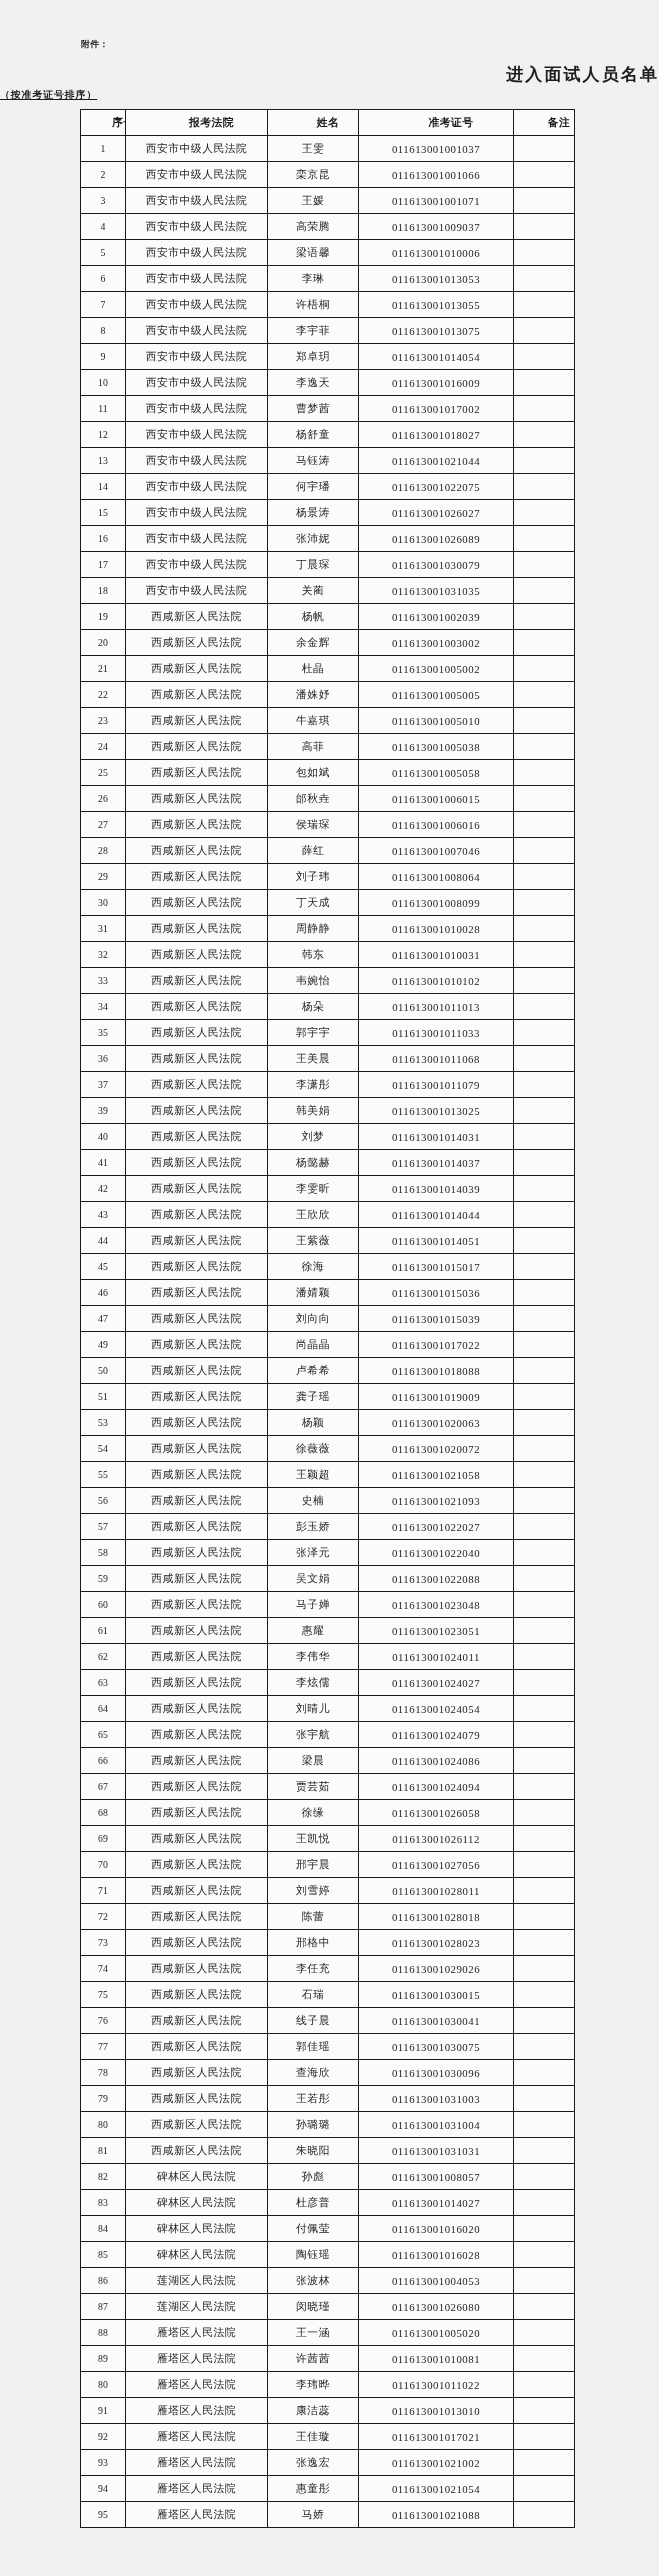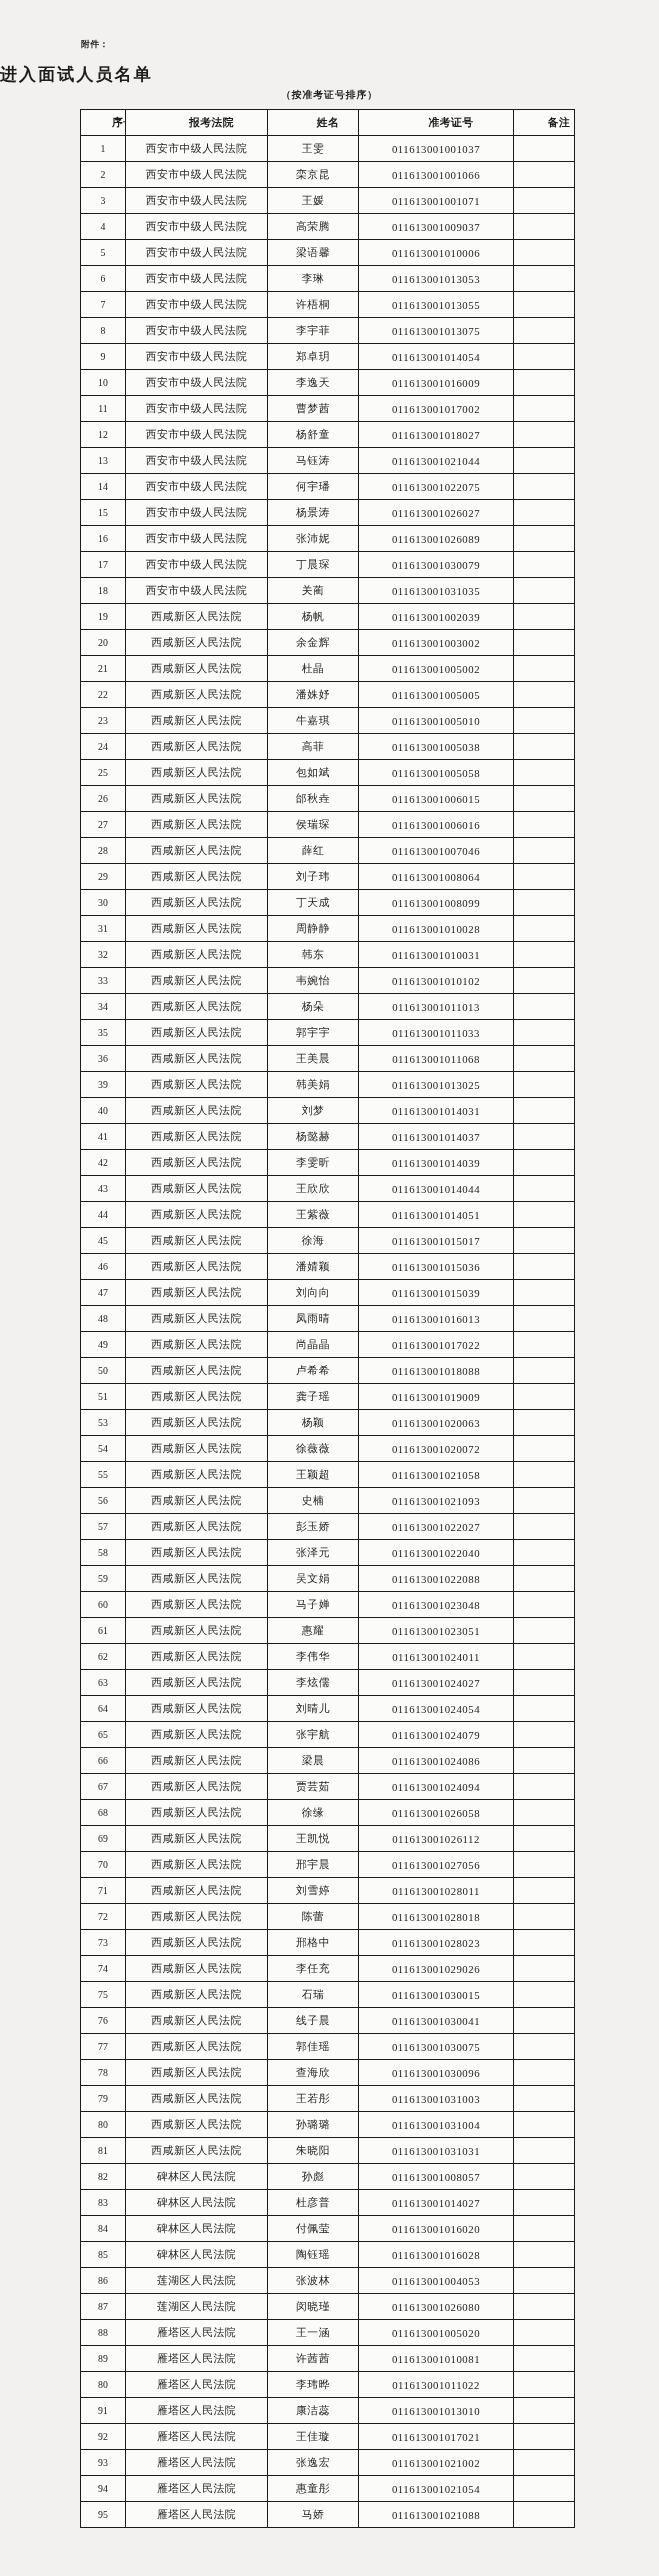--- a/index.html
+++ b/index.html
@@ -18,33 +18,33 @@
     top: 39px;
     font-size: 8.8px;
     font-weight: bold;
     letter-spacing: 0.5px;
     text-align: right;
   }
   .doc-title {
     position: absolute;
     left: 0; right: 0;
     top: 63px;
-    text-align: left;
+    text-align: right;
     font-size: 17px;
     font-weight: bold;
     letter-spacing: 2.1px;
   }
   .doc-subtitle {
     position: absolute;
     left: 0; right: 0;
     top: 89px;
-    text-align: center;
     font-size: 9.8px;
     font-weight: bold;
     letter-spacing: 1px;
+    text-decoration: underline;
   }
   table.roster {
     position: absolute;
     left: 80px;
     top: 109px;
     width: 495px;
     border-collapse: collapse;
     table-layout: fixed;
     background: #fbfbfa;
   }
@@ -348,20 +348,27 @@
           <td class="cell-remark"></td>
         </tr>
         <tr>
           <td class="cell-no">36</td>
           <td class="cell-court">西咸新区人民法院</td>
           <td class="cell-name">王美晨</td>
           <td class="cell-ticket">011613001011068</td>
           <td class="cell-remark"></td>
         </tr>
         <tr>
+          <td class="cell-no">37</td>
+          <td class="cell-court">西咸新区人民法院</td>
+          <td class="cell-name">李潇彤</td>
+          <td class="cell-ticket">011613001011079</td>
+          <td class="cell-remark"></td>
+        </tr>
+        <tr>
           <td class="cell-no">39</td>
           <td class="cell-court">西咸新区人民法院</td>
           <td class="cell-name">韩美娟</td>
           <td class="cell-ticket">011613001013025</td>
           <td class="cell-remark"></td>
         </tr>
         <tr>
           <td class="cell-no">40</td>
           <td class="cell-court">西咸新区人民法院</td>
           <td class="cell-name">刘梦</td>
@@ -408,27 +415,20 @@
           <td class="cell-court">西咸新区人民法院</td>
           <td class="cell-name">潘婧颖</td>
           <td class="cell-ticket">011613001015036</td>
           <td class="cell-remark"></td>
         </tr>
         <tr>
           <td class="cell-no">47</td>
           <td class="cell-court">西咸新区人民法院</td>
           <td class="cell-name">刘向向</td>
           <td class="cell-ticket">011613001015039</td>
-          <td class="cell-remark"></td>
-        </tr>
-        <tr>
-          <td class="cell-no">48</td>
-          <td class="cell-court">西咸新区人民法院</td>
-          <td class="cell-name">凤雨晴</td>
-          <td class="cell-ticket">011613001016013</td>
           <td class="cell-remark"></td>
         </tr>
         <tr>
           <td class="cell-no">49</td>
           <td class="cell-court">西咸新区人民法院</td>
           <td class="cell-name">尚晶晶</td>
           <td class="cell-ticket">011613001017022</td>
           <td class="cell-remark"></td>
         </tr>
         <tr>

